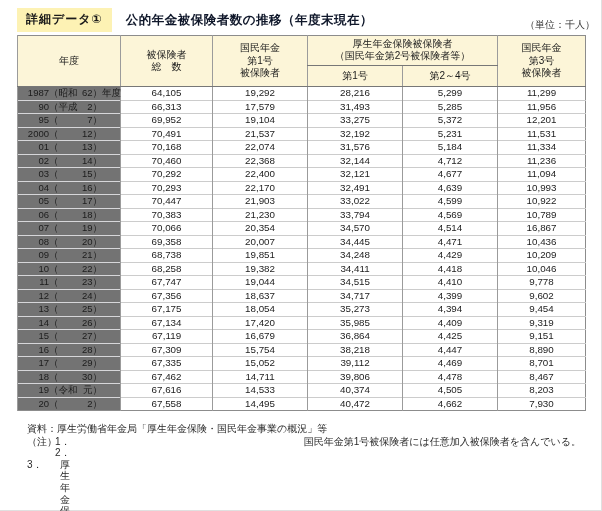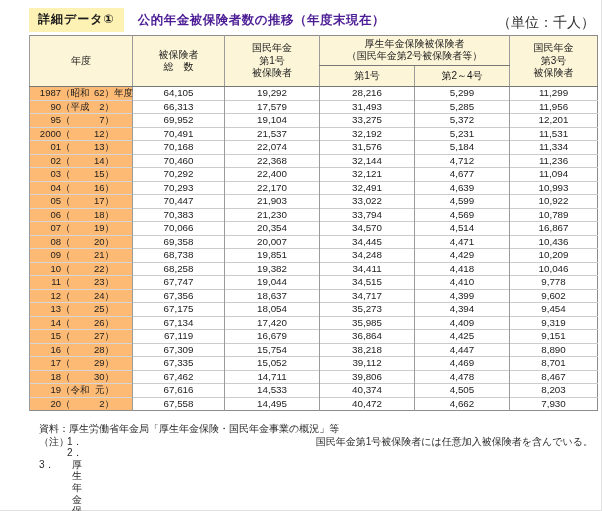--- a/index.html
+++ b/index.html
@@ -6,40 +6,40 @@
   html, body { background: #ffffff; }
   body {
     width: 602px; height: 511px;
     font-family: "Liberation Sans", "DejaVu Sans", sans-serif;
     color: #222;
     position: relative;
     overflow: hidden;
   }
   .page {
     width: 602px; height: 511px;
-    padding: 8px 4px 0 29px;
+    padding: 8px 4px 0 17px;
     border-right: 1px solid #e0e0e0;
     border-bottom: 1px solid #e0e0e0;
   }
   
   .title-row { display: flex; align-items: center; height: 24px; }
   .tag {
     background: #fdf2b4;
     font-weight: bold; font-size: 12px;
     padding: 3px 9px 4px 9px;
     letter-spacing: 1px;
     color: #1a1a1a;
   }
   .title {
     font-weight: bold; font-size: 12.5px;
     margin-left: 14px; letter-spacing: 0.5px;
-    color: #4c1d95;
+    color: #0f172a;
   }
   .unit {
-    margin-left: auto; font-size: 14px; color: #333;
+    margin-left: auto; font-size: 10px; color: #333;
     align-self: flex-end; padding-right: 2px;
   }
   
   table {
     border-collapse: collapse;
     table-layout: fixed;
     width: 569px;
     margin-top: 3px;
     border: 1.5px solid #8c8c8c;
     font-size: 9.8px;
@@ -59,21 +59,21 @@
   thead th.span2 { height: 51px; }
   tbody td {
     border-left: 1px solid #9b9b9b;
     border-top: 1px solid #cccccc;
     height: 12.75px; line-height: 12.5px;
     text-align: center; vertical-align: middle;
     color: #1c1c1c;
   }
   tbody tr:first-child td { border-top: none; }
   td.c-year {
-    background: #fdba74;
+    background: #737373;
     border-top: 1px solid #d6d6d9;
     text-align: left; font-size: 9.5px;
     padding-left: 3px; white-space: nowrap;
   }
   .yy   { display: inline-block; width: 28px; text-align: right; }
   .era  { display: inline-block; width: 21px; text-align: left; }
   .enum { display: inline-block; width: 13px; text-align: right; }
   
   .notes { margin-top: 12px; margin-left: 10px; font-size: 10px; line-height: 11.6px; color: #2a2a2a; }
   .source { margin-bottom: 1px; }

